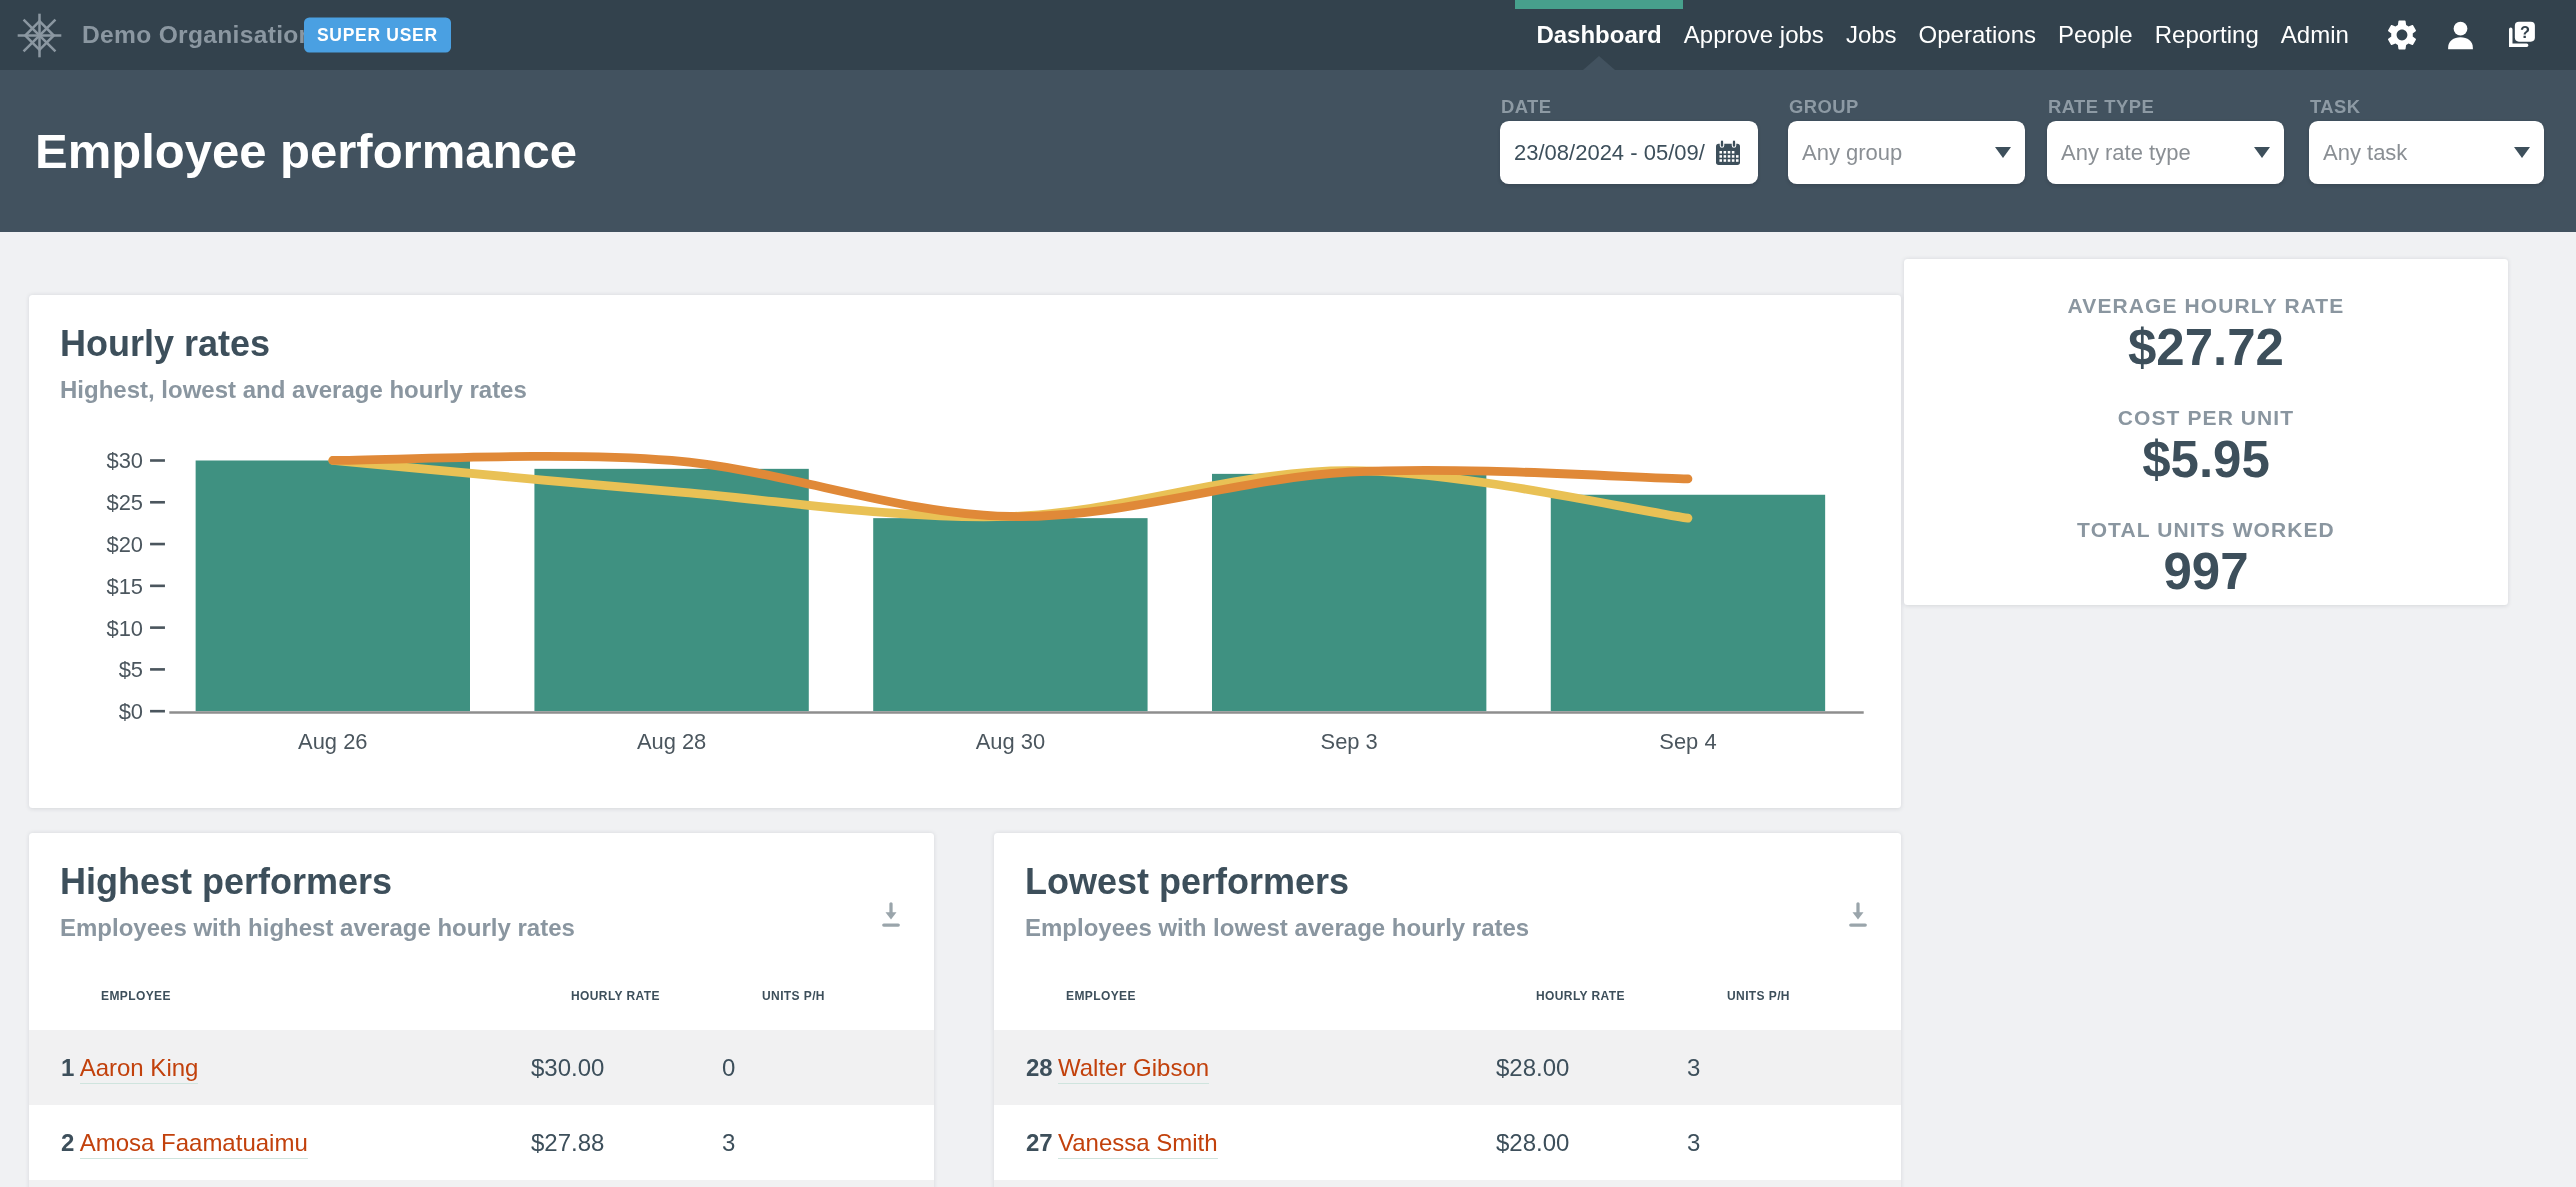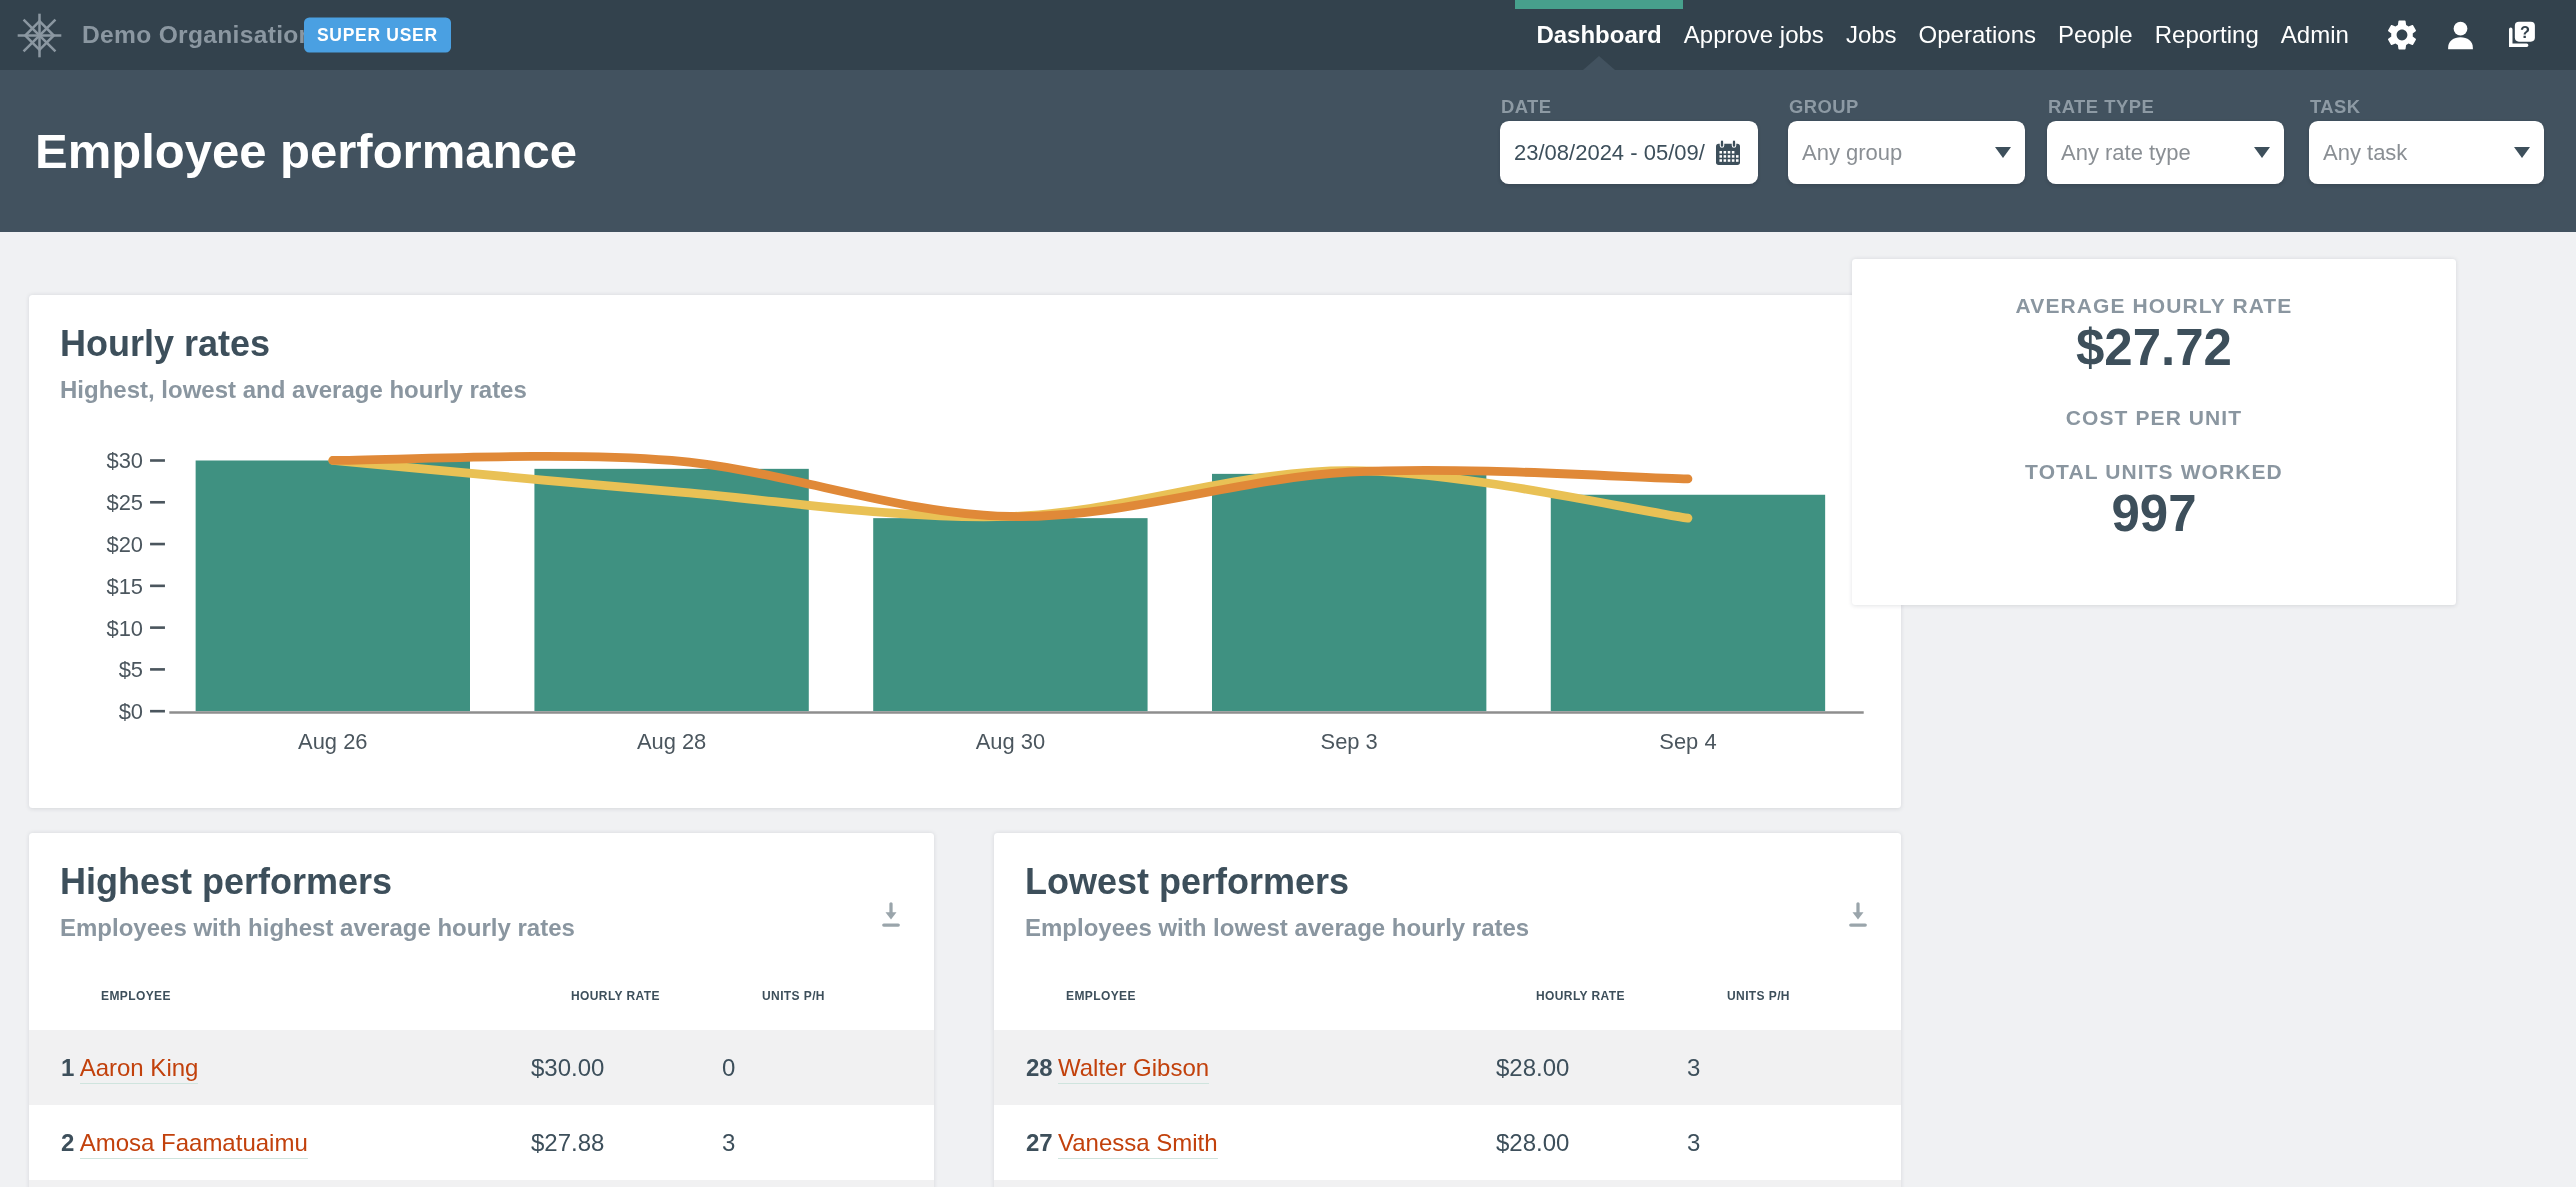--- a/index.html
+++ b/index.html
@@ -47,21 +47,21 @@
   .fbox .val { flex:1; font-size:22px; color:#8A8F94; white-space:nowrap; overflow:hidden; }
   .f-date .val { color:#3D4F5B; }
   .caret  { width:0; height:0; border-left:8.8px solid transparent; border-right:8.8px solid transparent;
             border-top:11.4px solid #3D4F5B; margin-left:8.8px; flex:none; }
   .cal    { display:flex; margin-left:7px; flex:none; }
 
   
   .card { position:absolute; background:#fff; border-radius:3.5px;
           box-shadow:0 0.9px 4.4px rgba(40,50,60,.13); }
   .chart-card { left:29px;   top:259px; width:1872px; height:513px;margin-top:36px; }
-  .stats-card { left:1852px; top:259px; width:604px;  height:346px; }
+  .stats-card { left:1904px; top:259px; width:604px;  height:346px; }
   .hp-card    { left:29px;   top:833px; width:905px; height:395px; }
   .lp-card    { left:994px; top:833px; width:907px; height:395px; }
 
   .card-title { position:absolute; left:31px; top:28px; margin:0;
                 font-size:36px; font-weight:bold; color:#3D4F5B; }
   .card-sub   { position:absolute; left:31px; top:81px; margin:0;
                 font-size:24px; font-weight:bold; color:#8A96A0; }
 
   #chart { position:absolute; left:22px; top:140px; }
 
@@ -228,20 +228,21 @@
   </section>
 
   <aside class="card stats-card">
     <div class="stats-list" id="stats-list">
         <div class="stat">
           <div class="stat-label">AVERAGE HOURLY RATE</div>
           <div class="stat-value">$27.72</div>
         </div>
         <div class="stat">
           <div class="stat-label">COST PER UNIT</div>
+          <div class="stat-value">$5.95</div>
         </div>
         <div class="stat">
           <div class="stat-label">TOTAL UNITS WORKED</div>
           <div class="stat-value">997</div>
         </div>
       </div>
   </aside>
 
   <section class="card hp-card">
     <h2 class="card-title">Highest performers</h2>

